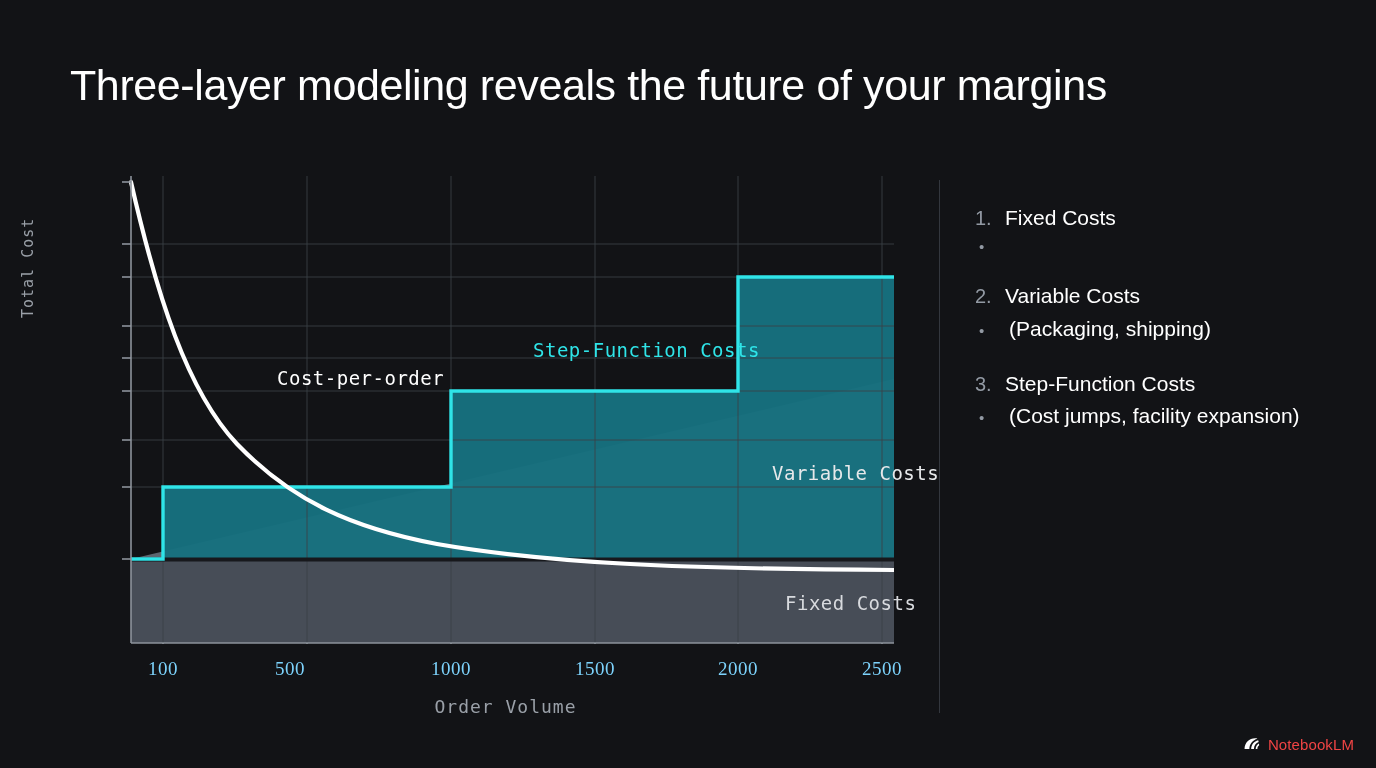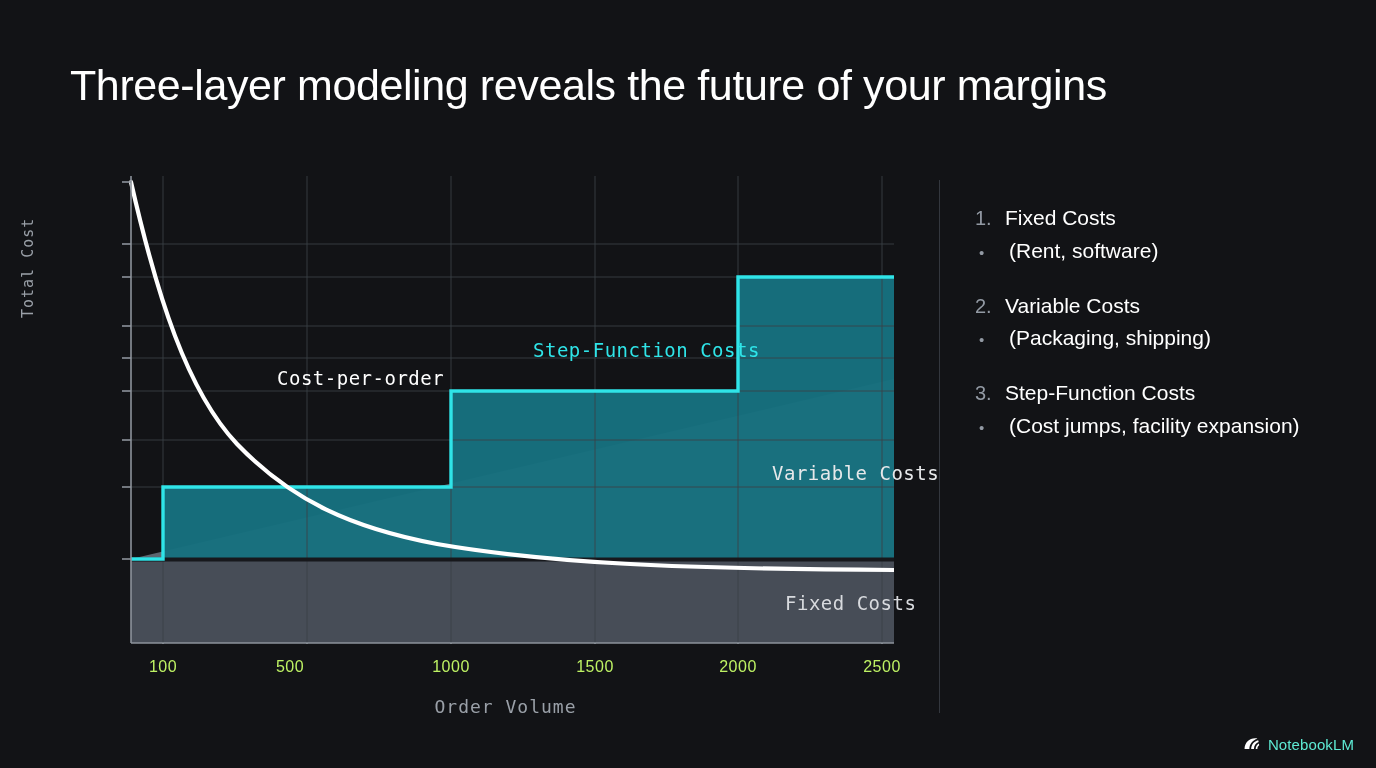--- a/index.html
+++ b/index.html
@@ -32,22 +32,22 @@
     white-space:nowrap;
   }
   .xlabel{
     position:absolute;left:0;top:520px;width:777px;text-align:center;
     font-family:"DejaVu Sans Mono", monospace;
     font-size:18px;color:#9aa0a8;letter-spacing:1px;
   }
   .xticklabels{position:absolute;left:0;top:482px;width:777px;height:26px;}
   .xticklabels span{
     position:absolute;transform:translateX(-50%);
-    font-family:Liberation Sans, sans-serif;
-    font-size:16px;color:#bef264;letter-spacing:0.5px;
+    font-family:Liberation Serif, serif;
+    font-size:19px;color:#7dd3fc;letter-spacing:0.5px;
   }
 
   .svgchart{position:absolute;left:0;top:0;}
 
   .inchart-label{
     position:absolute;
     font-family:"DejaVu Sans Mono", monospace;
     font-size:19px;letter-spacing:0.5px;white-space:nowrap;
   }
   .lbl-cpo{color:#ffffff;left:160px;top:191px;text-align:right;}
@@ -78,21 +78,21 @@
   }
   .panel .row .mark.bullet{font-size:15px;padding-left:4px;}
   .panel .row .txt{flex:1;}
 
   
   .footer{
     position:absolute;right:22px;bottom:14px;
     display:flex;align-items:center;gap:7px;
   }
   .footer .logo-mark{width:19px;height:19px;display:block;}
-  .footer .brand{font-size:15px;color:#5eead4;letter-spacing:0.1px;}
+  .footer .brand{font-size:15px;color:#ef4444;letter-spacing:0.1px;}
 </style>
 </head>
 <body>
 
 <div id="slide">
 
   <div class="title">Three-layer modeling reveals the future of your margins</div>
 
   <div class="chart-wrap">
 
@@ -187,21 +187,20 @@
   <div class="panel">
 
     <ul>
       <li class="group">
         <div class="row">
           <span class="mark">1.</span>
           <span class="txt">Fixed Costs</span>
         </div>
         <div class="row">
           <span class="mark bullet">•</span>
-          <span class="txt">(Rent, software)</span>
         </div>
       </li>
 
       <li class="group">
         <div class="row">
           <span class="mark">2.</span>
           <span class="txt">Variable Costs</span>
         </div>
         <div class="row">
           <span class="mark bullet">•</span>

